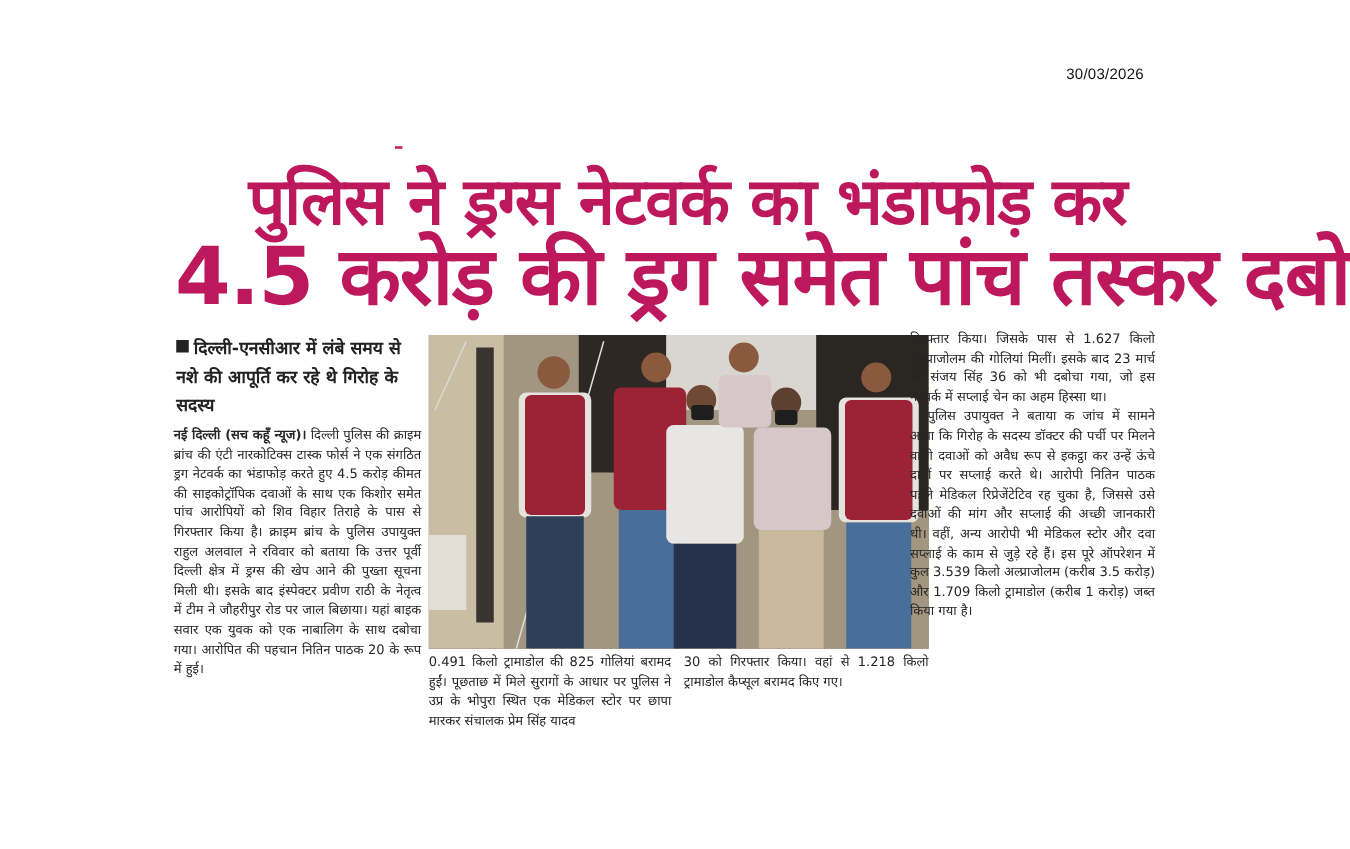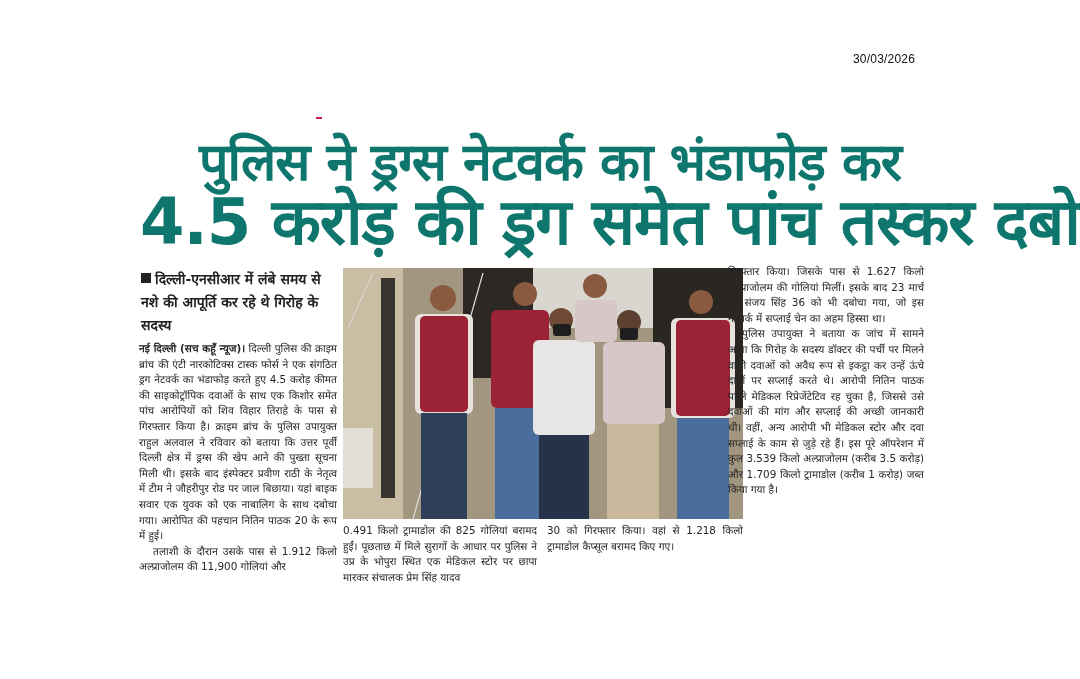--- a/index.html
+++ b/index.html
@@ -1,19 +1,19 @@
 <!DOCTYPE html>
 <html><head>
 <meta charset="utf-8">
 <style>
   html, body { margin: 0; padding: 0; background: #ffffff; }
   body { width: 1080px; height: 679px; position: relative; overflow: hidden; font-family: "DejaVu Sans", "Liberation Sans", sans-serif; color: #1a1a1a; }
   .date { position: absolute; left: 853px; top: 52px; font-size: 12px; font-family: "Liberation Sans", "DejaVu Sans", sans-serif; color: #111; letter-spacing: 0.2px; }
   .red-dash { position: absolute; left: 316px; top: 117px; width: 6px; height: 2px; background: #c8195a; }
-  .headline { position: absolute; left: 140px; top: 132px; width: 820px; text-align: center; font-weight: bold; color: #0f766e; }
+  .headline { position: absolute; left: 140px; top: 132px; width: 820px; text-align: center; font-weight: bold; color: #be185d; }
   .headline .l1 { font-size: 52px; line-height: 60px; letter-spacing: -1px; white-space: nowrap; }
   .headline .l2 { font-size: 64px; line-height: 60px; letter-spacing: -1px; white-space: nowrap; }
   .subhead { position: absolute; left: 141px; top: 268px; width: 200px; font-size: 14px; line-height: 23px; font-weight: bold; color: #222; }
   .subhead .bullet { display: inline-block; width: 10px; height: 10px; background: #222; margin-right: 4px; vertical-align: 1px; }
   .col { position: absolute; font-size: 10.4px; line-height: 15.6px; text-align: justify; color: #262626; }
   .col p { margin: 0; }
   .col p.indent { text-indent: 14px; }
   .col .dateline { font-weight: bold; }
   .col1 { left: 139px; top: 341px; width: 198px; }
   .col2 { left: 343px; top: 523px; width: 194px; }
@@ -32,21 +32,20 @@
   <div class="l1">पुलिस ने ड्रग्स नेटवर्क का भंडाफोड़ कर</div>
   <div class="l2">4.5 करोड़ की ड्रग समेत पांच तस्कर दबोचे</div>
 </div>
 
 <div class="subhead">
   <span class="bullet"></span><span>दिल्ली-एनसीआर में लंबे समय से नशे की आपूर्ति कर रहे थे गिरोह के सदस्य</span>
 </div>
 
 <div class="col col1">
   <p><span class="dateline">नई दिल्ली (सच कहूँ न्यूज)।</span> <span>दिल्ली पुलिस की क्राइम ब्रांच की एंटी नारकोटिक्स टास्क फोर्स ने एक संगठित ड्रग नेटवर्क का भंडाफोड़ करते हुए 4.5 करोड़ कीमत की साइकोट्रॉपिक दवाओं के साथ एक किशोर समेत पांच आरोपियों को शिव विहार तिराहे के पास से गिरफ्तार किया है। क्राइम ब्रांच के पुलिस उपायुक्त राहुल अलवाल ने रविवार को बताया कि उत्तर पूर्वी दिल्ली क्षेत्र में ड्रग्स की खेप आने की पुख्ता सूचना मिली थी। इसके बाद इंस्पेक्टर प्रवीण राठी के नेतृत्व में टीम ने जौहरीपुर रोड पर जाल बिछाया। यहां बाइक सवार एक युवक को एक नाबालिग के साथ दबोचा गया। आरोपित की पहचान नितिन पाठक 20 के रूप में हुई।</span></p>
-  <p class="indent">तलाशी के दौरान उसके पास से 1.912 किलो अल्प्राजोलम की 11,900 गोलियां और</p>
 </div>
 
 <div class="photo">
   <svg width="400" height="251" viewBox="0 0 400 251" xmlns="http://www.w3.org/2000/svg">
 
     <rect x="0" y="0" width="400" height="251" fill="#a39680"></rect>
     <rect x="0" y="0" width="60" height="251" fill="#c9bda4"></rect>
     <rect x="38" y="10" width="14" height="220" fill="#3a3430"></rect>
     <rect x="120" y="0" width="70" height="110" fill="#2d2824"></rect>
     <rect x="190" y="0" width="120" height="60" fill="#d9d6cf"></rect>

